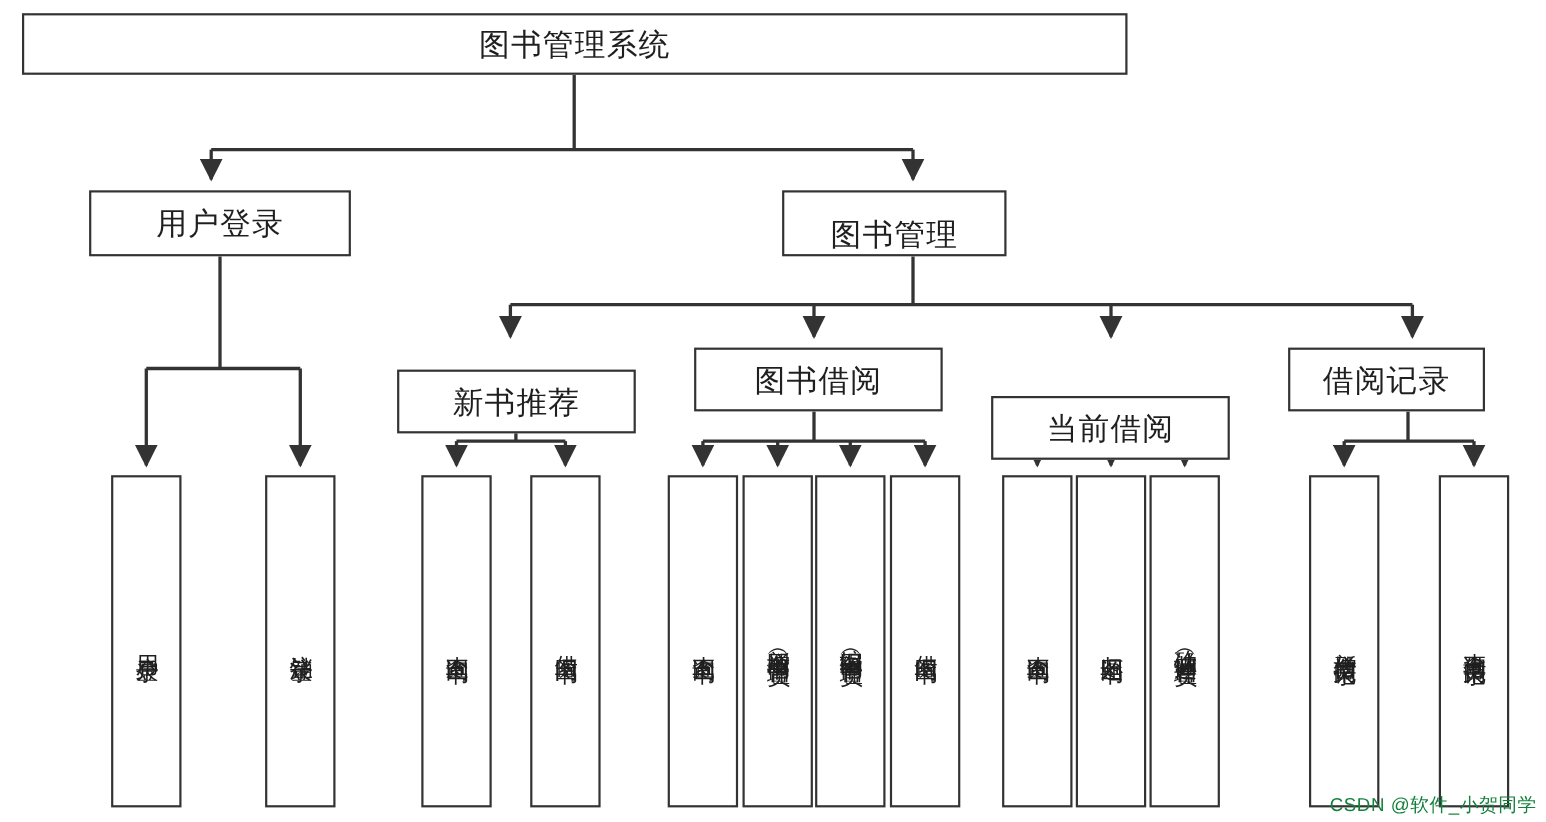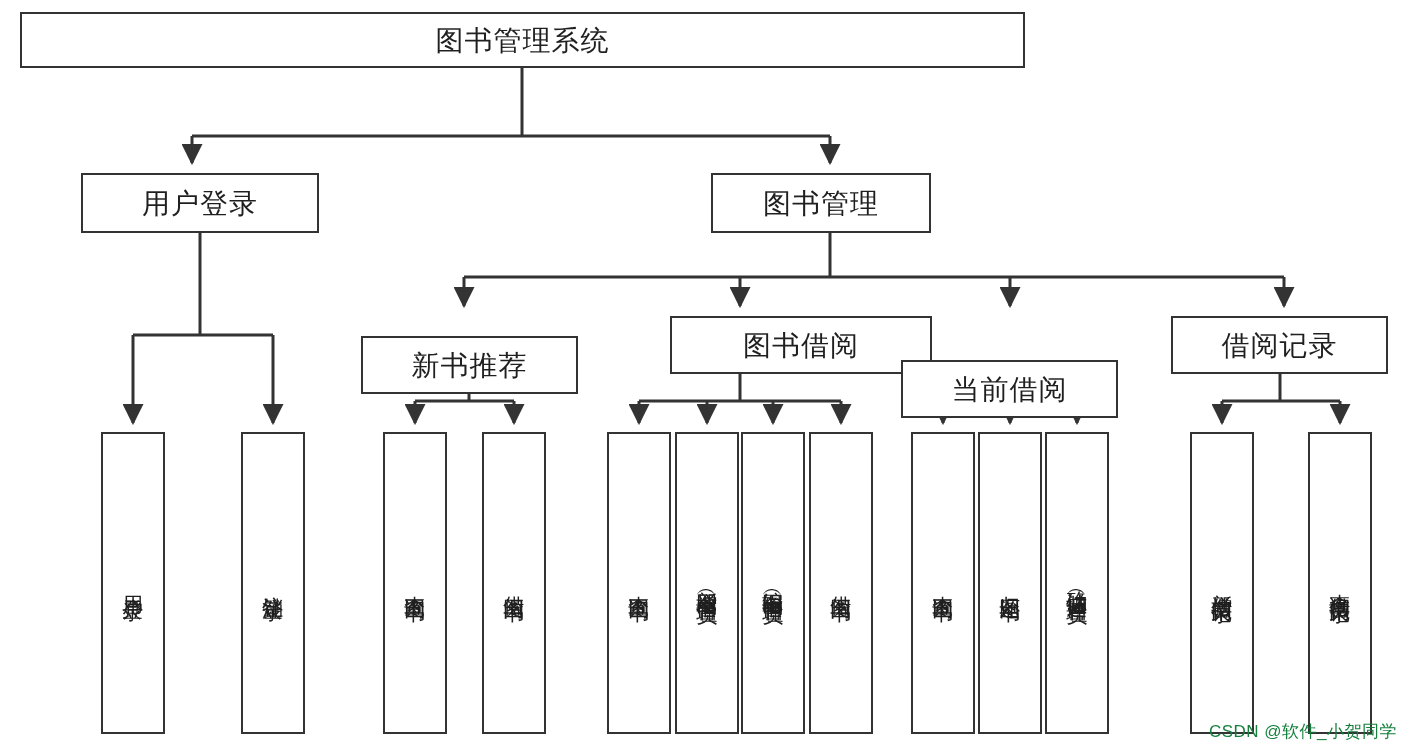--- a/index.html
+++ b/index.html
@@ -125,34 +125,34 @@
     </g>
   </svg>
 
   <div class="node horizontal" style="left:20px; top:12px; width:1005px; height:56px;">
     <span class="label">图书管理系统</span>
   </div>
 
   <div class="node horizontal" style="left:81px; top:173px; width:238px; height:60px;">
     <span class="label">用户登录</span>
   </div>
-  <div class="node horizontal" style="left:711px; top:173px; width:220px; height:60px;">
+  <div class="node horizontal" style="left:711px; top:173px; width:204px; height:60px;align-items:flex-end;">
     <span class="label">图书管理</span>
   </div>
 
   <div class="node horizontal" style="left:361px; top:336px; width:217px; height:58px;">
     <span class="label">新书推荐</span>
   </div>
-  <div class="node horizontal" style="left:631px; top:316px; width:262px; height:58px;margin-left:39px;">
+  <div class="node horizontal" style="left:631px; top:316px; width:226px; height:58px;">
     <span class="label">图书借阅</span>
   </div>
   <div class="node horizontal" style="left:901px; top:316px; width:217px; height:58px;margin-top:44px;">
     <span class="label">当前借阅</span>
   </div>
-  <div class="node horizontal" style="left:1171px; top:316px; width:217px; height:58px;">
+  <div class="node horizontal" style="left:1171px; top:316px; width:179px; height:58px;">
     <span class="label">借阅记录</span>
   </div>
 
   <div class="node vertical" style="left:101px; top:432px; width:64px; height:302px;">
     <span class="label">用户登录</span>
   </div>
   <div class="node vertical" style="left:241px; top:432px; width:64px; height:302px;">
     <span class="label">注销登录</span>
   </div>
 

